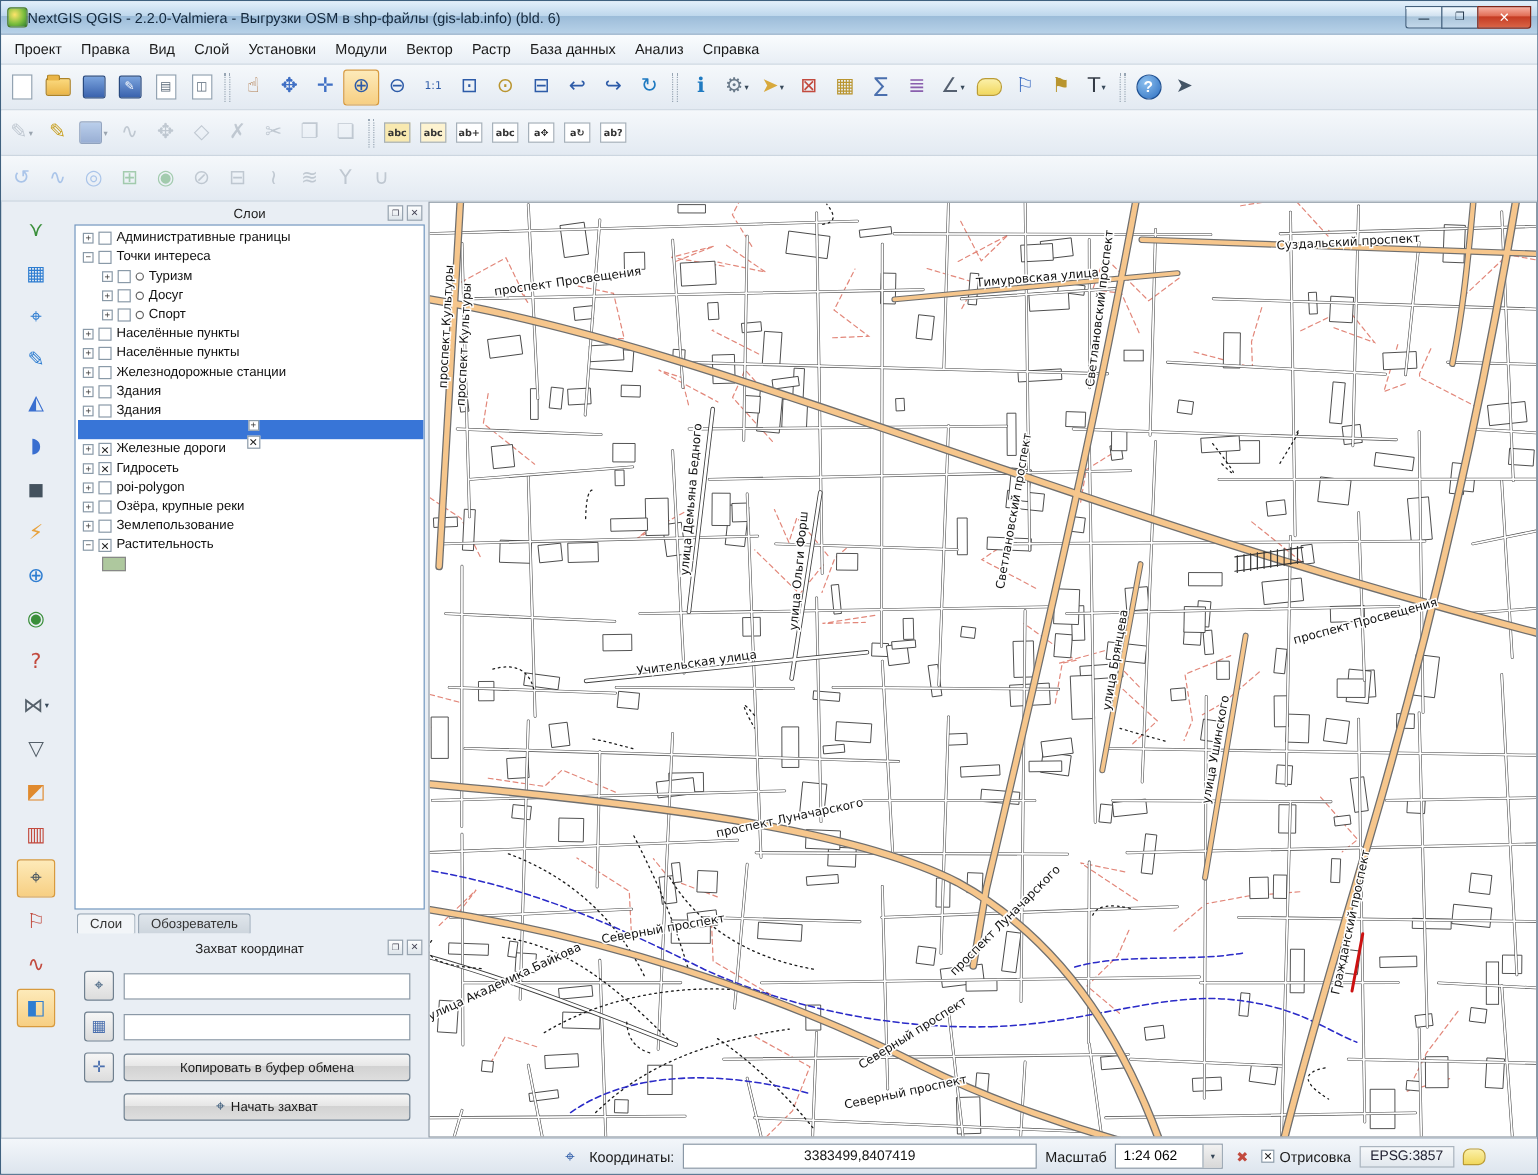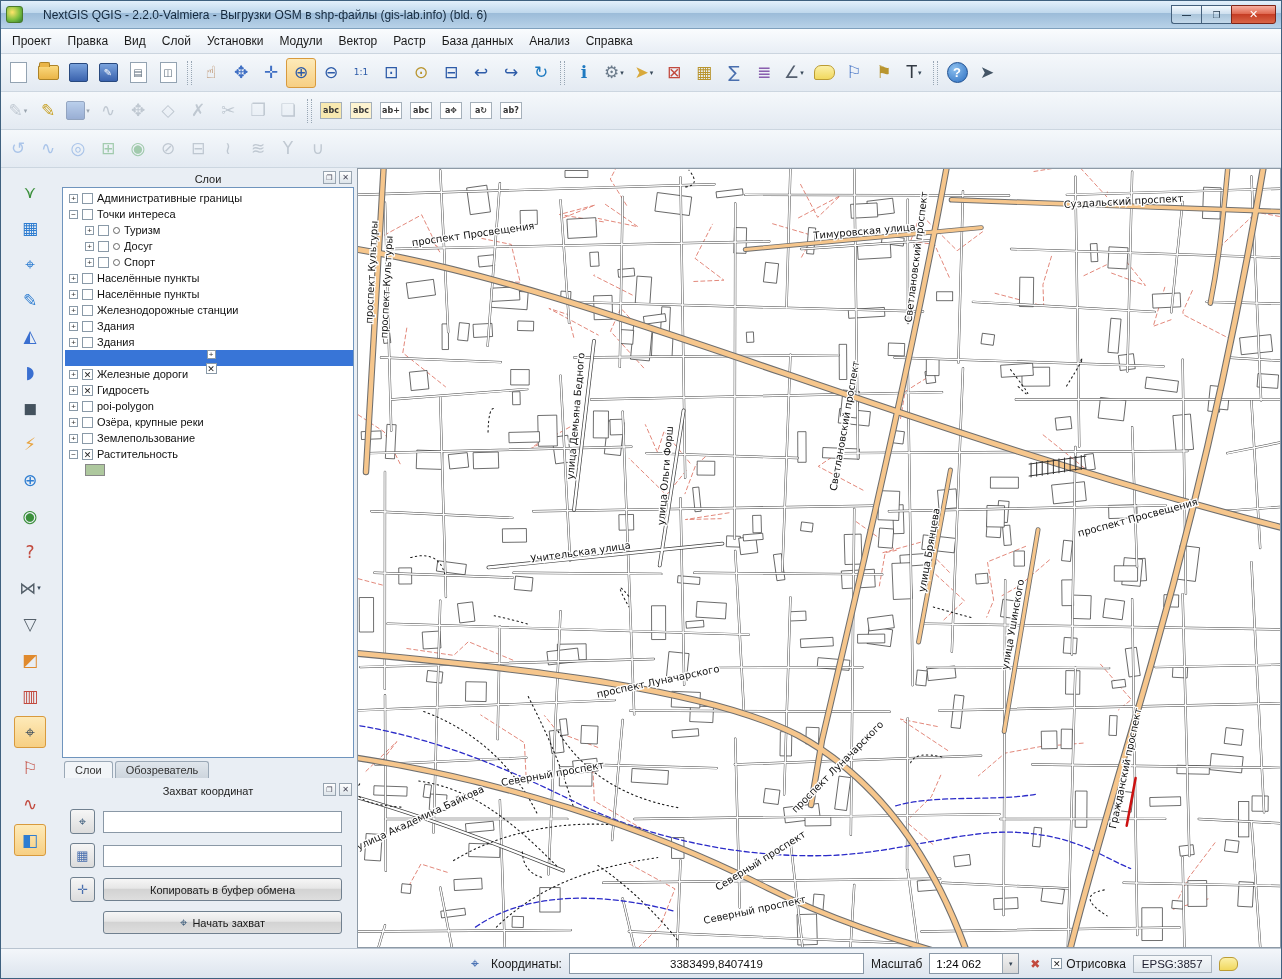--- a/index.html
+++ b/index.html
@@ -1,21 +1,21 @@
 <!DOCTYPE html>
 <html><head>
 <meta charset="utf-8">
 <style>
 *{box-sizing:border-box;margin:0;padding:0}
 html,body{width:1282px;height:979px}
 body{font-family:"Liberation Sans","DejaVu Sans",sans-serif;font-size:12px;background:#93b1cc;overflow:hidden}
 .window{position:absolute;inset:0;display:flex;flex-direction:column;border:1px solid #3f617f;background:#e9eef4}
 .titlebar{height:28px;flex:0 0 28px;display:flex;align-items:center;padding:0 5px;background:linear-gradient(#e3f0fb,#bed7ec 45%,#9cbcd9 46%,#b8d2e8);border-bottom:1px solid #7fa0bd}
 .app-icon{width:17px;height:17px;border-radius:3px;background:radial-gradient(circle at 35% 35%,#ffe46a,#7ebf3f 55%,#2e7d32);border:1px solid #4a7a2a}
-.title-text{flex:1;margin-left:20px;color:#14283c;white-space:nowrap;overflow:hidden}
+.title-text{flex:1;margin-left:0;color:#14283c;white-space:nowrap;overflow:hidden}
 .winbtns{display:flex}
 .winbtn{width:30px;height:19px;border:1px solid #44607c;display:flex;align-items:center;justify-content:center;font-size:9px;color:#1d3246;background:linear-gradient(#f4fafe,#cfe0ef 45%,#a9c4da 46%,#c3d8ea)}
 .winbtn.min{border-radius:0 0 0 3px;border-right:none}
 .winbtn.max{border-right:none}
 .winbtn.close{width:45px;background:linear-gradient(#f7b0a2,#e06a52 45%,#c43a22 46%,#d96547);color:#fff;border-color:#7e2416;border-radius:0 0 3px 0}
 .winbtn.min::before{content:"—";font-weight:bold}
 .winbtn.max::before{content:"❐"}
 .winbtn.close::before{content:"✕";font-weight:bold;font-size:11px}
 .menubar{height:24px;flex:0 0 24px;display:flex;align-items:center;background:linear-gradient(#fafcfe,#e8eef5);border-bottom:1px solid #cbd5df;padding:12px 3px}
 .menu-item{padding:3px 8px;color:#1a1a1a;white-space:nowrap}

